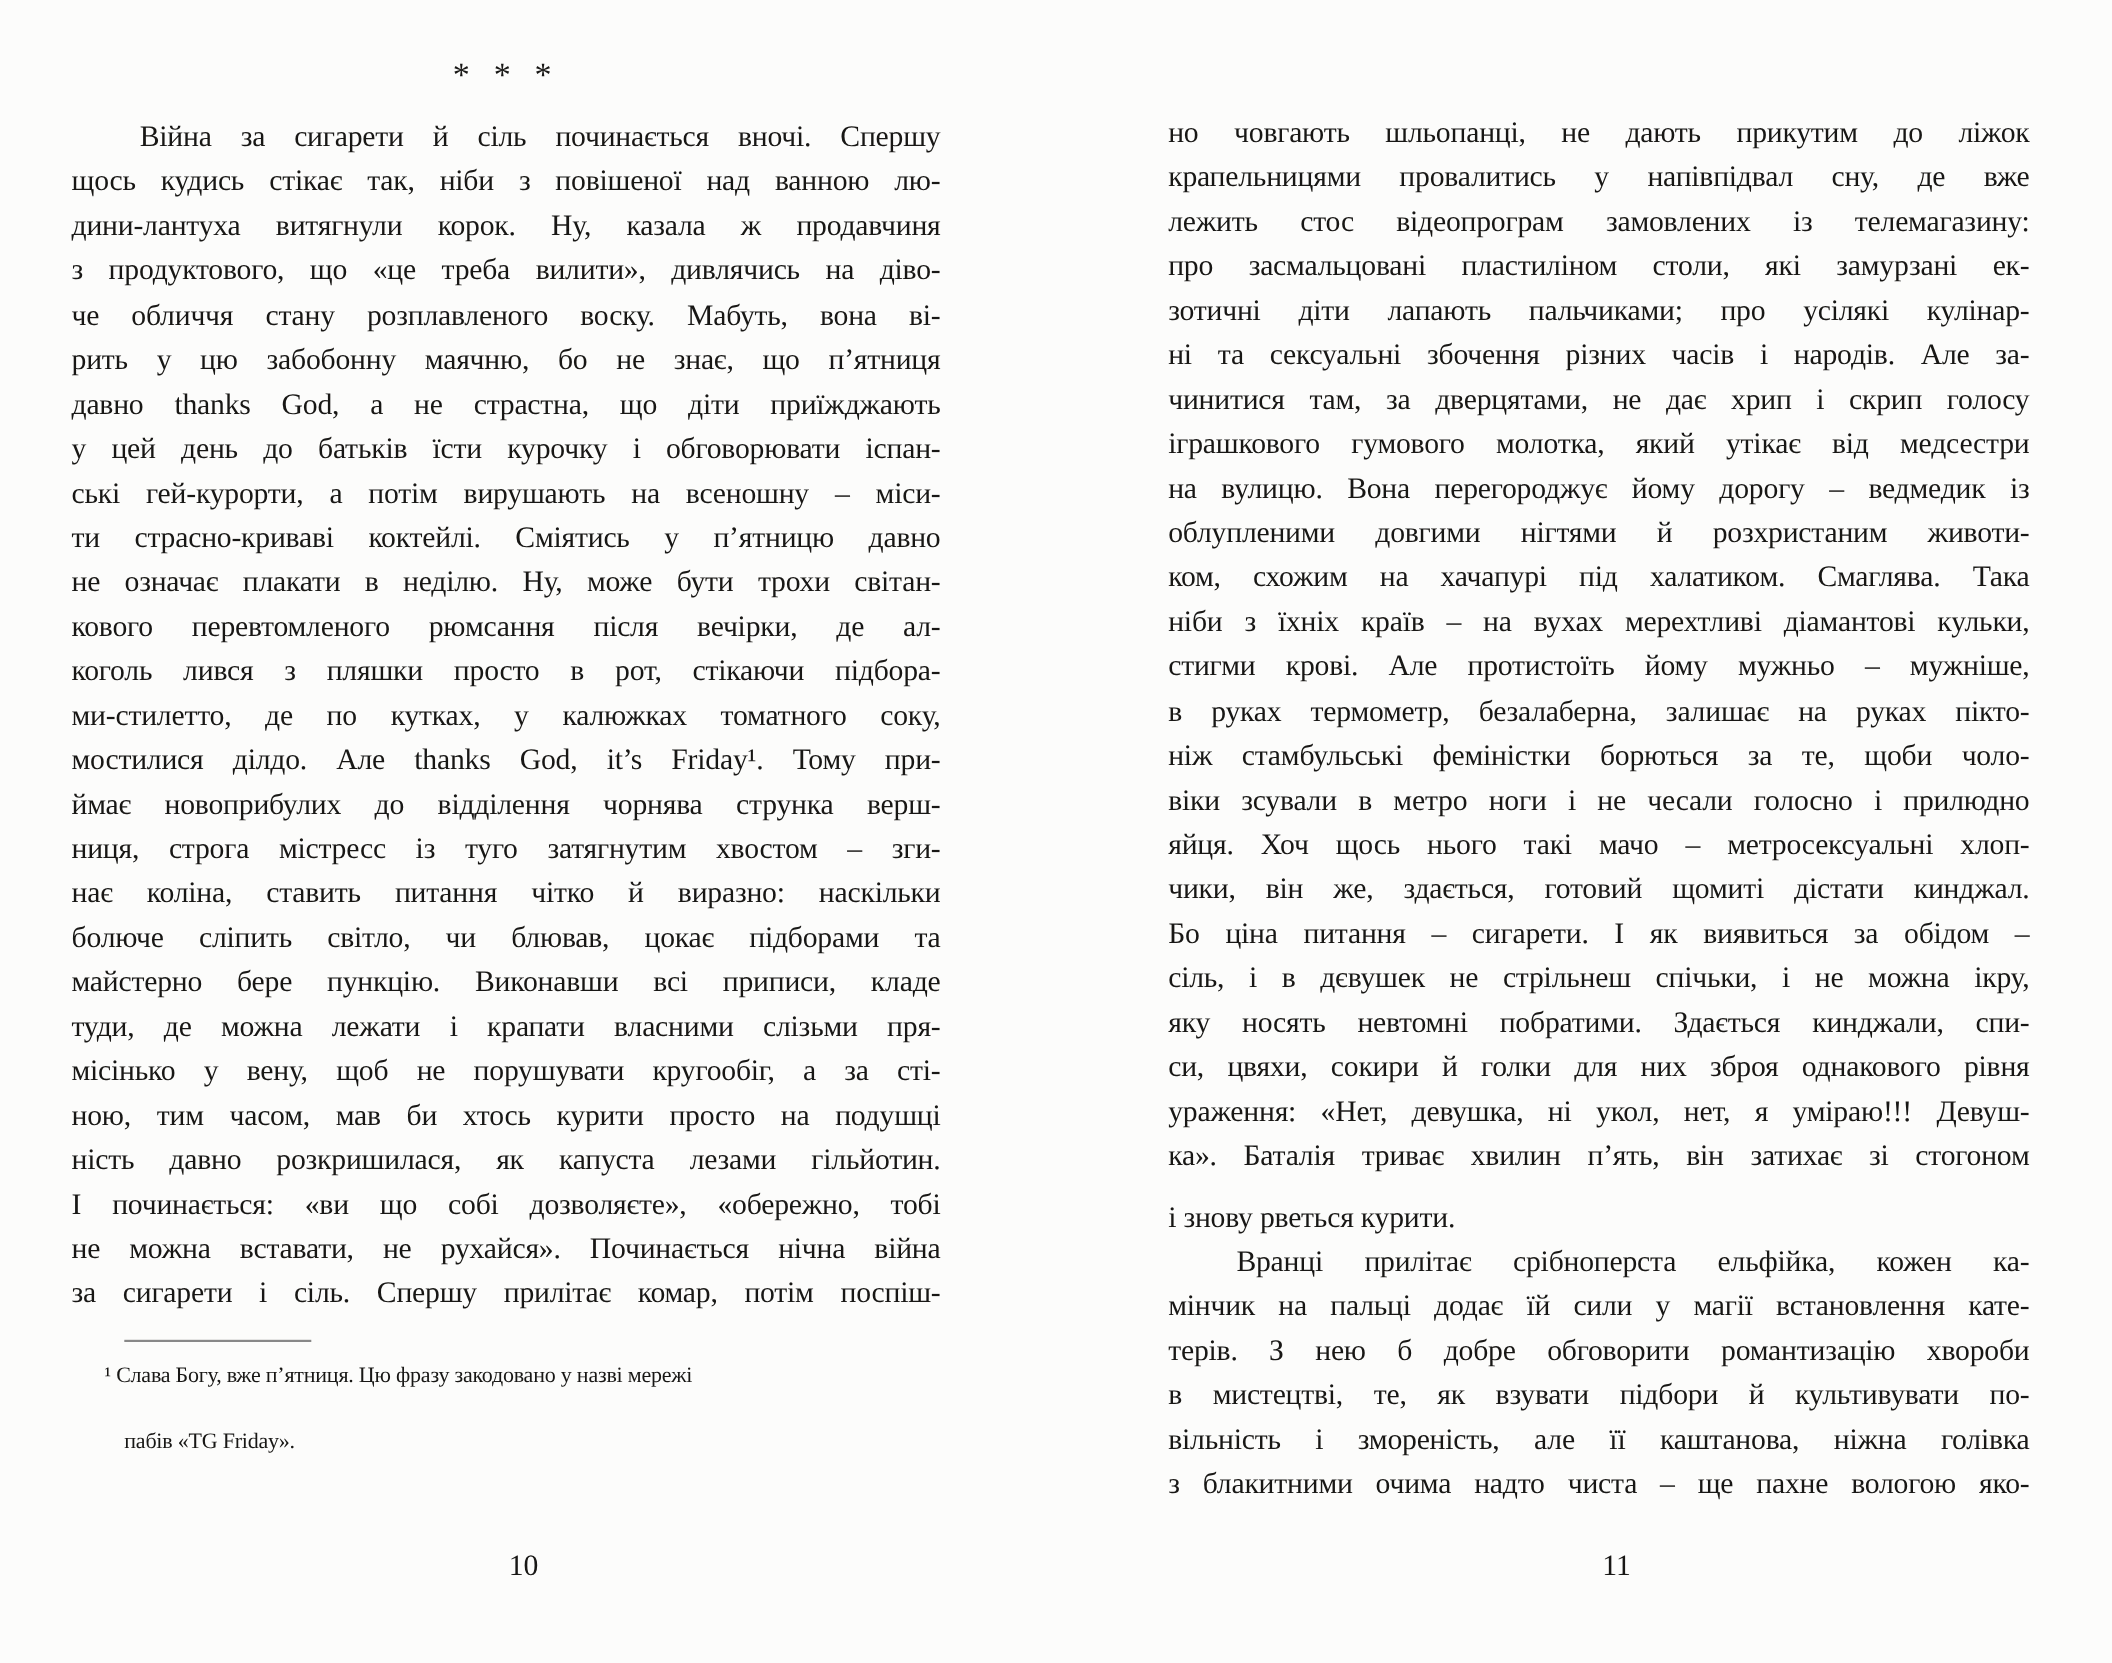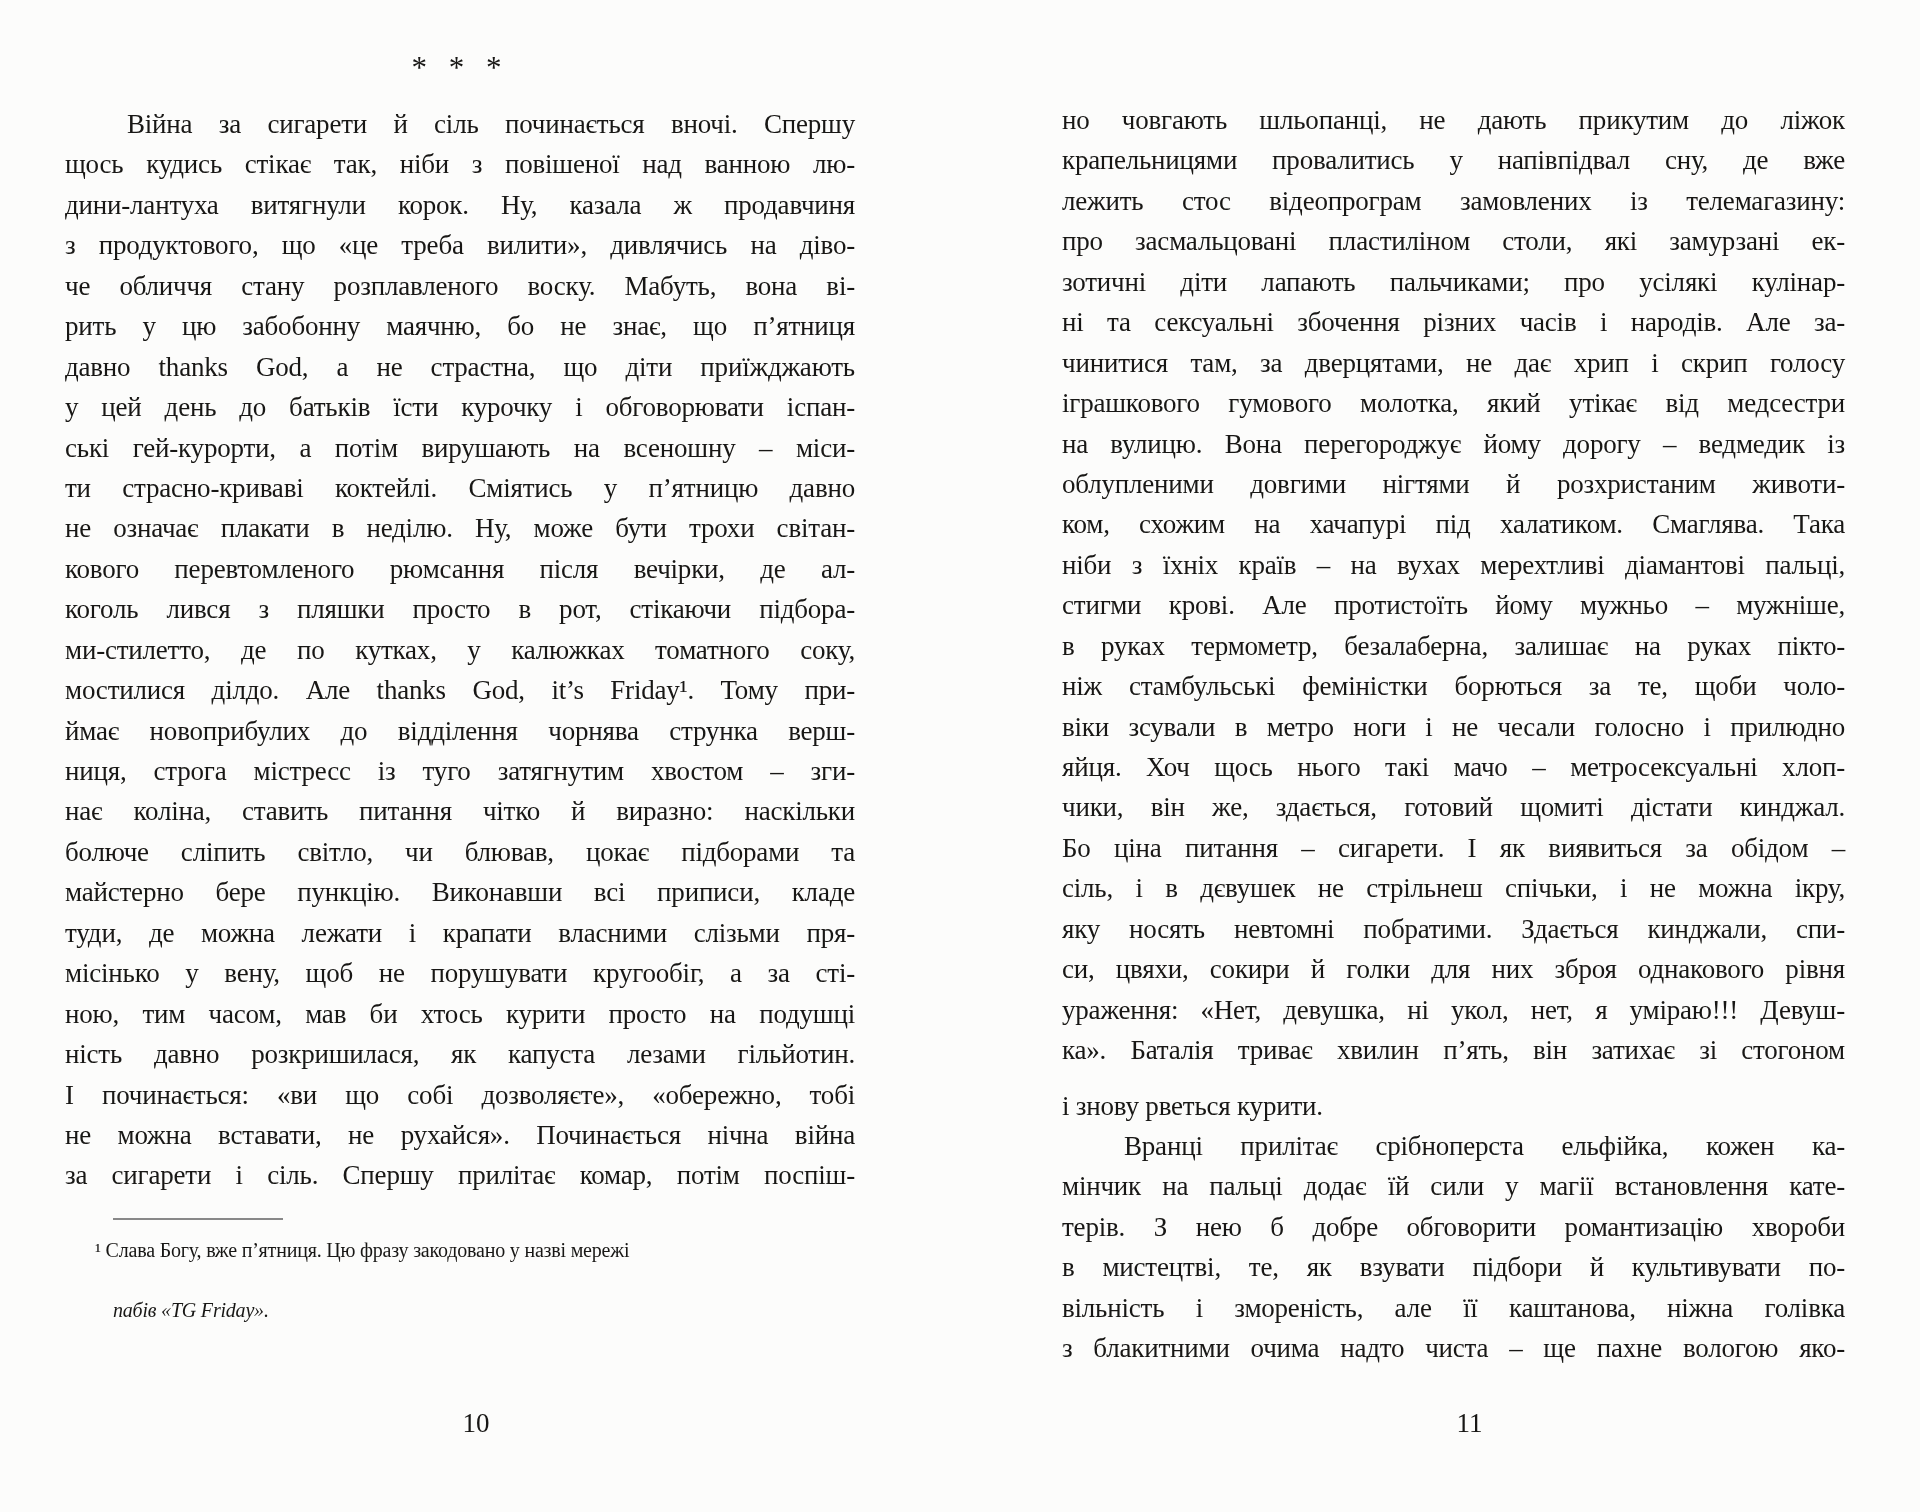--- a/index.html
+++ b/index.html
@@ -49,21 +49,21 @@
     margin-left:48px;
     border-top:2.5px solid var(--rule);
     margin-bottom:8px;
   }
   .fn-lines .line{
     font-size:20px;
     height:45px;line-height:45px;
     text-align:left;text-align-last:left;
   }
   .fn-lines .line.fn-first{text-indent:30px;}
-  .fn-lines .line.fn-second{text-indent:48px;font-style:italic;}
+  .fn-lines .line.fn-second{text-indent:48px;}
 
   .pagenum{
     position:absolute;left:16px;width:100%;
     text-align:center;
     font-size:27px;
   }
   .page-left .pagenum{top:1372px;}
   .page-right .pagenum{top:1308px;}
 </style>
 </head>
@@ -118,21 +118,21 @@
         <div class="line">крапельницями провалитись у напівпідвал сну, де вже</div>
         <div class="line">лежить стос відеопрограм замовлених із телемагазину:</div>
         <div class="line">про засмальцовані пластиліном столи, які замурзані ек-</div>
         <div class="line">зотичні діти лапають пальчиками; про усілякі кулінар-</div>
         <div class="line">ні та сексуальні збочення різних часів і народів. Але за-</div>
         <div class="line">чинитися там, за дверцятами, не дає хрип і скрип голосу</div>
         <div class="line">іграшкового гумового молотка, який утікає від медсестри</div>
         <div class="line">на вулицю. Вона перегороджує йому дорогу – ведмедик із</div>
         <div class="line">облупленими довгими нігтями й розхристаним животи-</div>
         <div class="line">ком, схожим на хачапурі під халатиком. Смаглява. Така</div>
-        <div class="line">ніби з їхніх країв – на вухах мерехтливі діамантові пальці,</div>
+        <div class="line">ніби з їхніх країв – на вухах мерехтливі діамантові кульки,</div>
         <div class="line">стигми крові. Але протистоїть йому мужньо – мужніше,</div>
         <div class="line">в руках термометр, безалаберна, залишає на руках пікто-</div>
         <div class="line">ніж стамбульські феміністки борються за те, щоби чоло-</div>
         <div class="line">віки зсували в метро ноги і не чесали голосно і прилюдно</div>
         <div class="line">яйця. Хоч щось нього такі мачо – метросексуальні хлоп-</div>
         <div class="line">чики, він же, здається, готовий щомиті дістати кинджал.</div>
         <div class="line">Бо ціна питання – сигарети. І як виявиться за обідом –</div>
         <div class="line">сіль, і в дєвушек не стрільнеш спічьки, і не можна ікру,</div>
         <div class="line">яку носять невтомні побратими. Здається кинджали, спи-</div>
         <div class="line">си, цвяхи, сокири й голки для них зброя однакового рівня</div>

